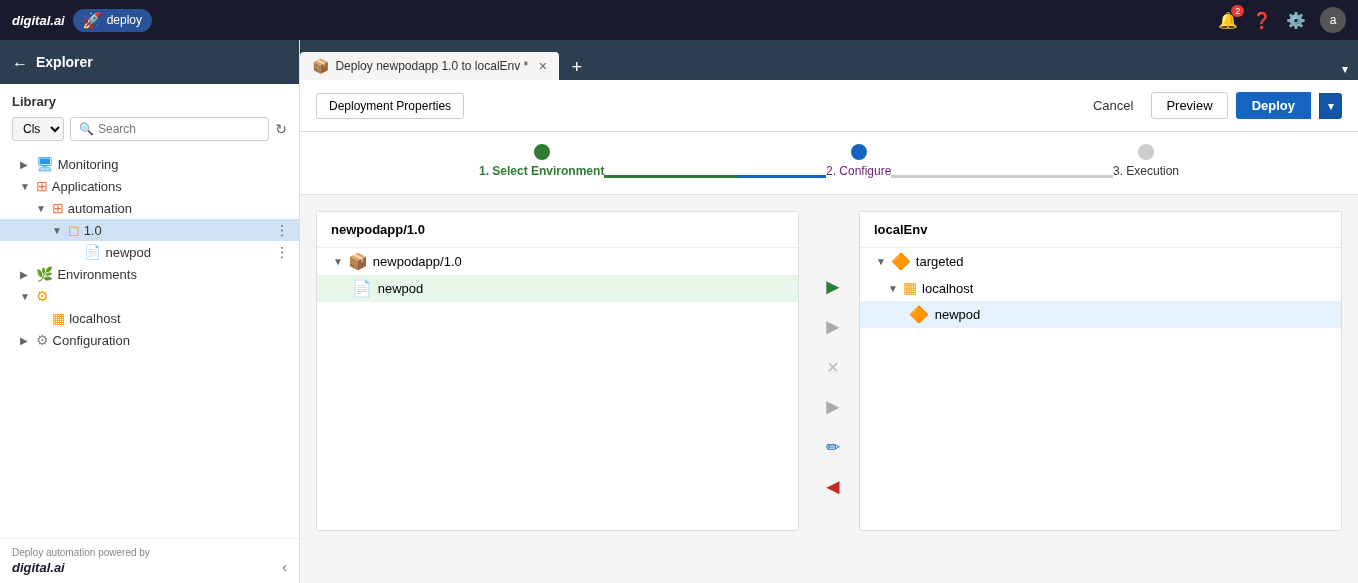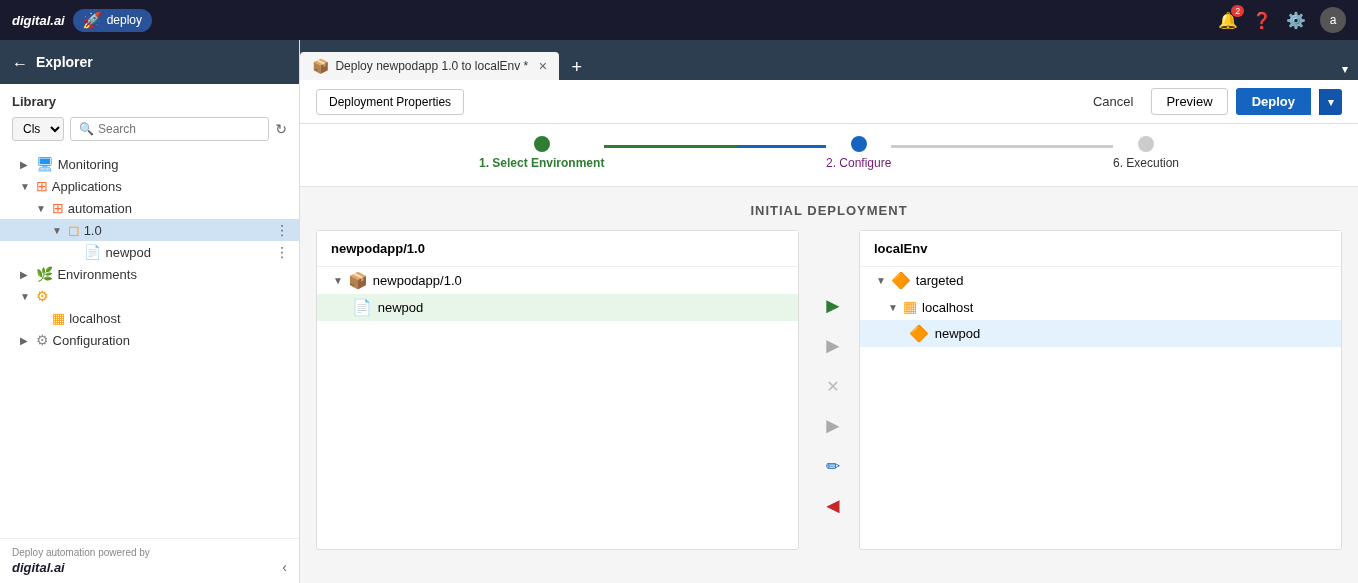--- a/index.html
+++ b/index.html
@@ -149,21 +149,21 @@
     .tab-dropdown {
       margin-left: auto;
       color: white;
       padding: 4px 10px;
       cursor: pointer;
       font-size: 12px;
     }
 
     
     .toolbar {
-      height: 44px;
+      height: 52px;
       background: white;
       border-bottom: 1px solid #ddd;
       display: flex;
       align-items: center;
       padding: 17px 16px;
       gap: 8px;
     }
     .dep-props-btn {
       border: 1px solid #ccc;
       background: white;
@@ -214,21 +214,21 @@
     .steps-bar {
       background: white;
       border-bottom: 1px solid #e0e0e0;
       padding: 12px 0 16px;
       display: flex;
       align-items: center;
       justify-content: center;
     }
     .steps-container {
       display: flex;
-      align-items: center;
+      align-items: flex-end;
       width: 700px;
       position: relative;
     }
     .step { display: flex; flex-direction: column; align-items: center; z-index: 1; }
     .step-circle {
       width: 16px; height: 16px;
       border-radius: 50%;
       border: 2px solid #ccc;
       background: #ccc;
     }
@@ -475,27 +475,26 @@
           <div class="step-label done">1. Select Environment</div>
         </div>
         <div class="steps-line"></div>
         <div class="step">
           <div class="step-circle active"></div>
           <div class="step-label active">2. Configure</div>
         </div>
         <div class="steps-line-right"></div>
         <div class="step">
           <div class="step-circle inactive"></div>
-          <div class="step-label">6. Execution</div>
+          <div class="step-label">3. Execution</div>
         </div>
       </div>
     </div>
 
     <div class="deploy-content">
-      <div class="section-header">INITIAL DEPLOYMENT</div>
 
       <div class="panels">
 
         <div class="panel-left">
           <div class="panel-title">newpodapp/1.0</div>
 
           <div class="tree-node indent-n1">
             <span class="node-chevron">▼</span>
             <span style="color:#1565c0;font-size:16px;">📦</span>
             <span class="node-label">newpodapp/1.0</span>

